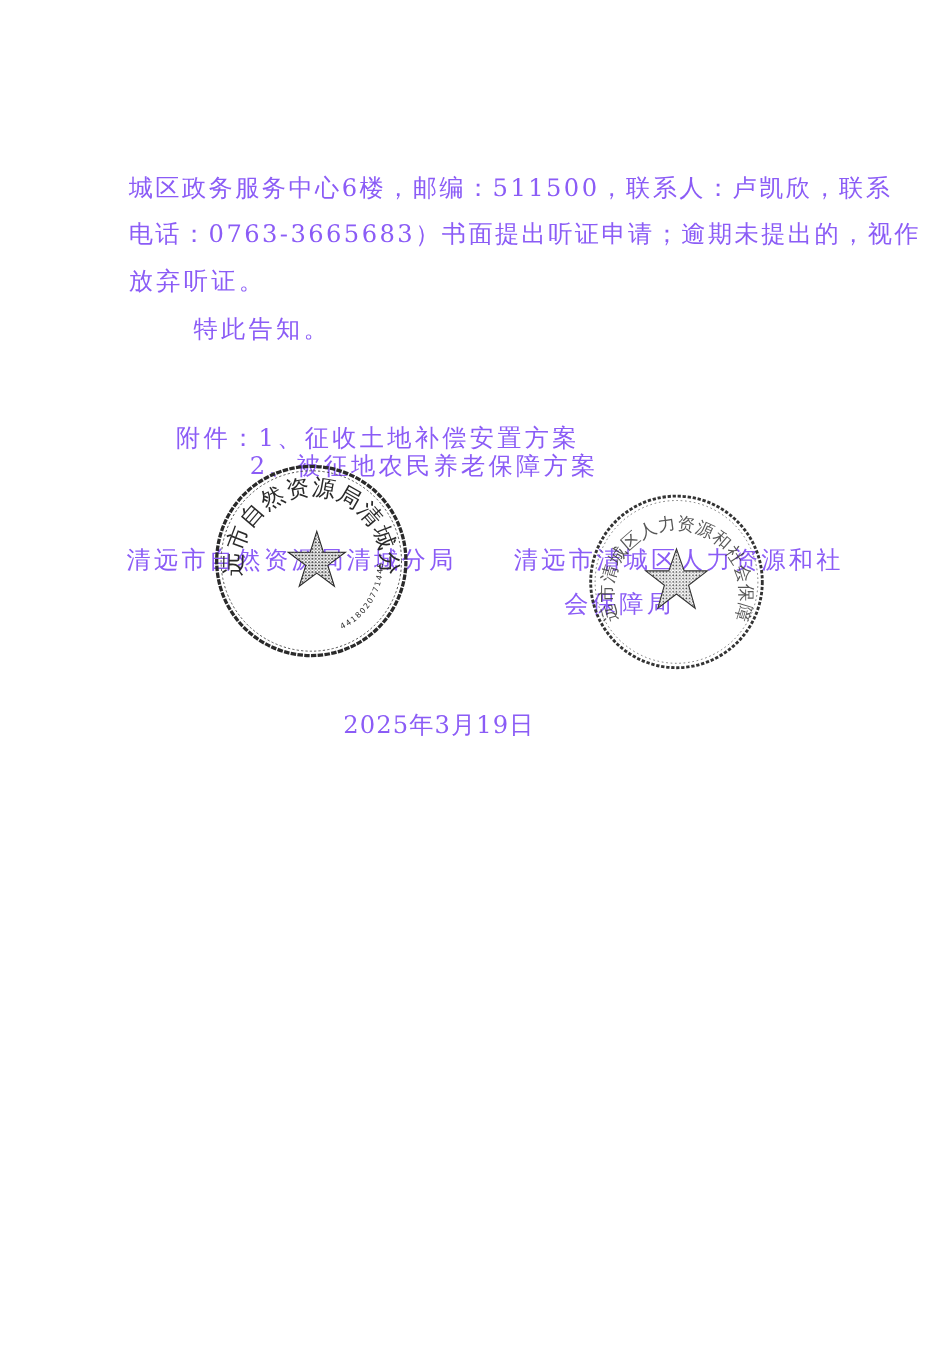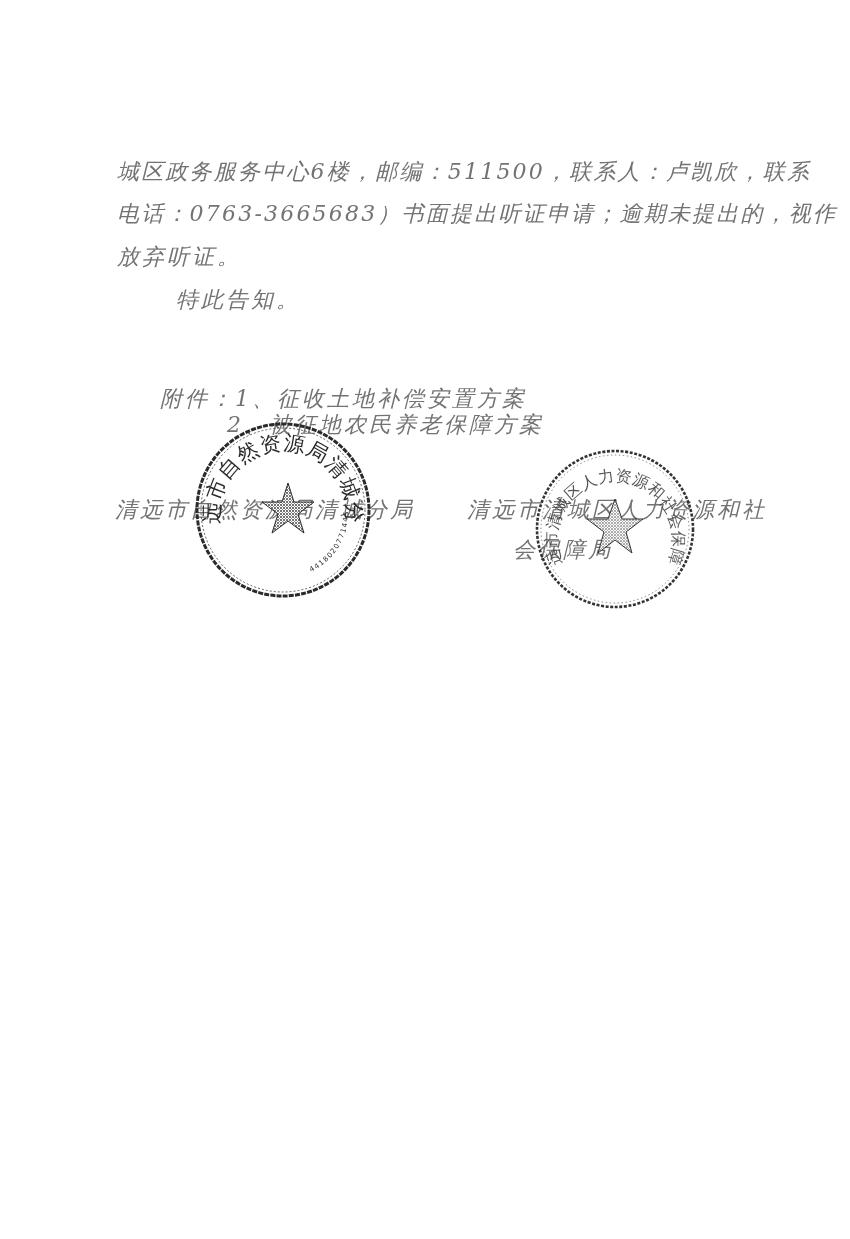--- a/index.html
+++ b/index.html
@@ -21,22 +21,21 @@
       width: 850px;
       height: 1239px;
       background: #ffffff;
     }
     .line {
       position: absolute;
       font-size: 22px;
       line-height: 28px;
       white-space: nowrap;
       letter-spacing: 3px;
-      color: #737373;
-      font-style: italic;
+      color: #8b5cf6;
     }
     .l-body1 { left: 117px; top: 158px; letter-spacing: 2.2px; }
     .l-body2 { left: 117px; top: 200px; letter-spacing: 2.2px; }
     .l-body3 { left: 117px; top: 243px; text-align: center; }
     .l-notice { left: 176px; top: 286px; }
     .l-att1 { left: 160px; top: 369px; margin-top: 16px; }
     .l-att2 { left: 227px; top: 411px; }
     .l-sig-left { left: 115px; top: 496px; }
     .l-sig-right1 { left: 467px; top: 496px; }
     .l-sig-right2 { left: 513px; top: 536px; }
@@ -61,20 +60,21 @@
 
   <div class="line l-notice">特此告知。</div>
 
   <div class="line l-att1">附件：1、征收土地补偿安置方案</div>
   <div class="line l-att2">2、被征地农民养老保障方案</div>
 
   <div class="line l-sig-left">清远市自然资源局清城分局</div>
   <div class="line l-sig-right1">清远市清城区人力资源和社</div>
   <div class="line l-sig-right2">会保障局</div>
 
+  <div class="line l-date">2025年3月19日</div>
 
   <div class="stamp stamp-left">
     <svg width="180" height="180" viewBox="0 0 180 180">
       <defs>
         <path id="arcL" d="M 28 110 A 64 64 0 1 1 152 110"></path>
         <path id="arcLcode" d="M 118 152 A 66 66 0 0 0 154 80"></path>
         <pattern id="stippleL" width="3" height="3" patternUnits="userSpaceOnUse">
           <rect width="3" height="3" fill="#ffffff"></rect>
           <circle cx="1" cy="1" r="0.9" fill="#333"></circle>
           <circle cx="2.5" cy="2.4" r="0.5" fill="#666"></circle>

